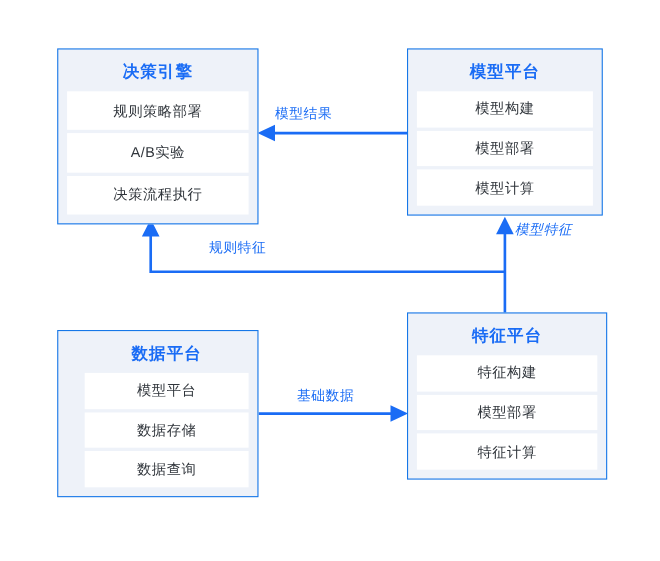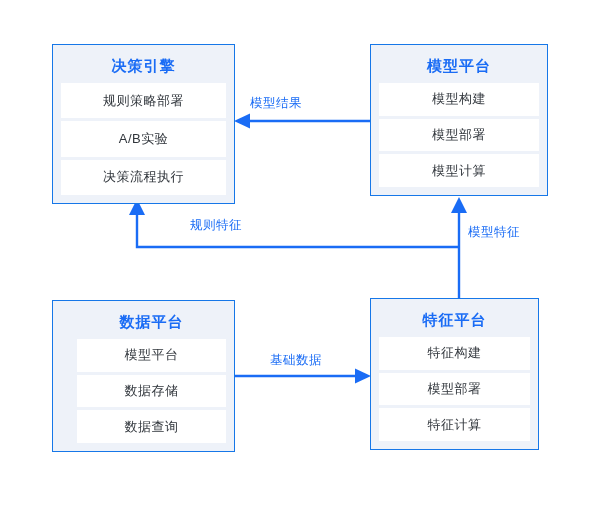--- a/index.html
+++ b/index.html
@@ -54,21 +54,21 @@
     display: flex;
     align-items: center;
     justify-content: center;
     letter-spacing: 0.5px;
   }
 
   
   #card-decision { left: 52px;  top: 44px;  width: 183px; height: 160px; }
   #card-model    { left: 370px; top: 44px;  width: 178px; height: 152px; }
   #card-data     { left: 52px;  top: 300px; width: 183px; height: 152px; padding-left: 24px; }
-  #card-feature  { left: 370px; top: 298px; width: 169px; height: 152px; }
+  #card-feature  { left: 370px; top: 284px; width: 182px; height: 152px; }
 
   
   .conn-svg {
     position: absolute;
     left: 0;
     top: 0;
     width: 600px;
     height: 510px;
     pointer-events: none;
   }
@@ -83,21 +83,21 @@
   .edge-label {
     position: absolute;
     color: #1a6cf5;
     font-size: 12.5px;
     white-space: nowrap;
     letter-spacing: 0.5px;
   }
   #label-model-result  { left: 250px; top: 95px; }
   #label-base-data     { left: 270px; top: 352px; }
   #label-rule-feature  { left: 147px; top: 217px; margin-left: 43px; }
-  #label-model-feature { left: 468px; top: 224px; }
+  #label-model-feature { left: 468px; top: 201px; font-style: italic; }
 </style>
 </head>
 <body>
 
 <div id="canvas">
 
   <svg class="conn-svg" viewBox="0 0 600 510">
 
     <g>
       <line class="conn-line" x1="370" y1="121" x2="248" y2="121"></line>

